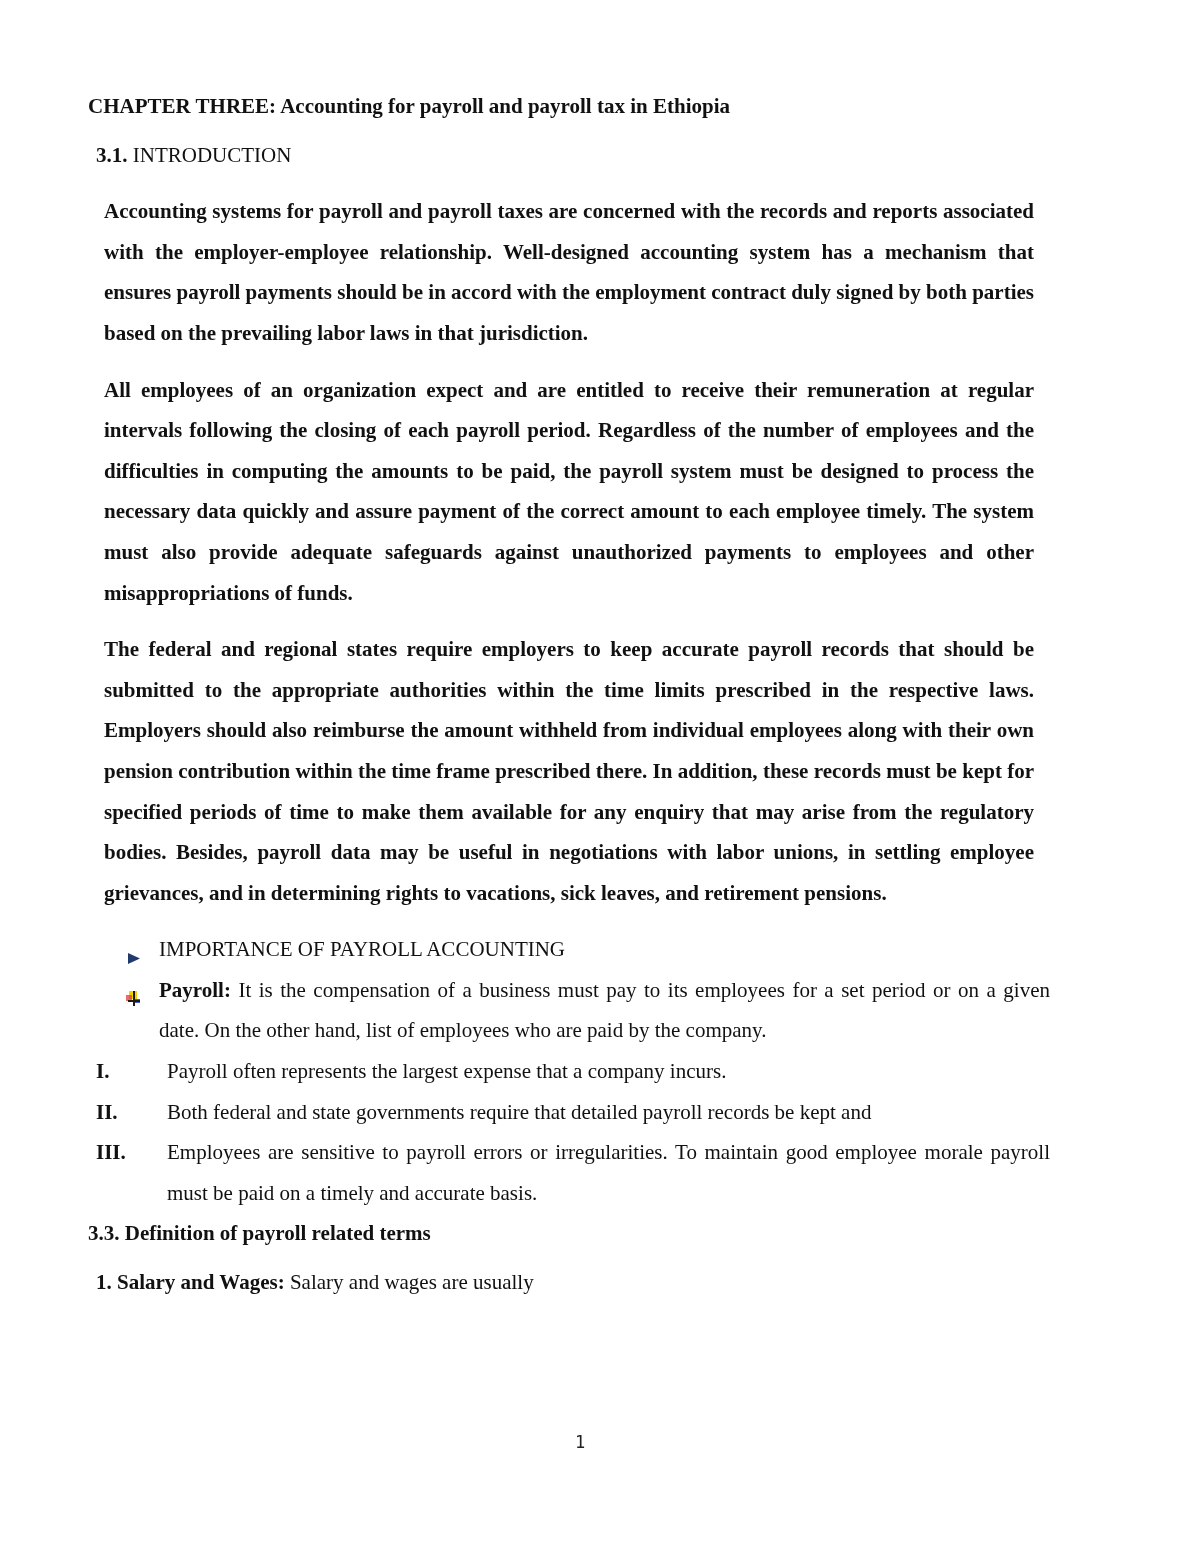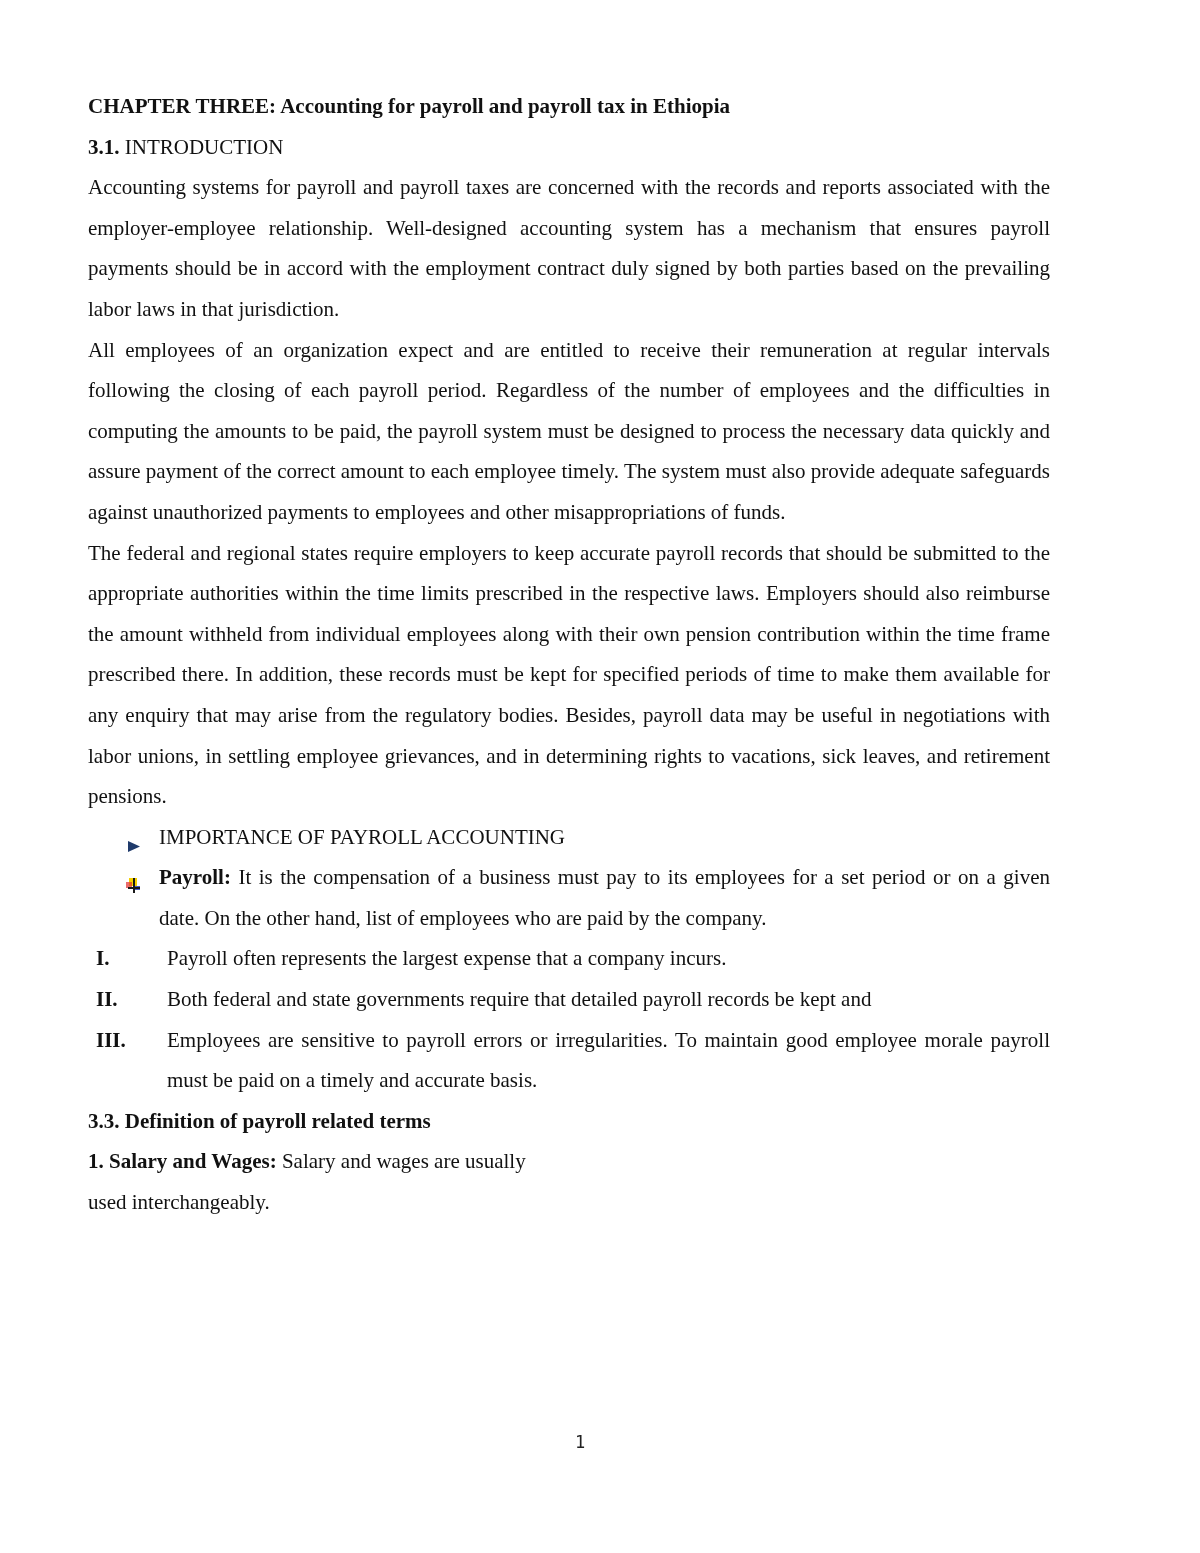--- a/index.html
+++ b/index.html
@@ -16,25 +16,26 @@
       color: #111111;
     }
     .page {
       position: absolute;
       left: 88px;
       top: 86px;
       width: 962px;
       font-size: 21px;
       line-height: 40.6px;
     }
-    .line { display: block; margin: 0; }
+    .line { display: block; margin: 8px; }
     .justify {
       text-align: justify;
       text-align-last: left;
-      margin: 0;
+      margin: 16px;
+      font-weight: bold;
     }
     .b { font-weight: bold; }
     .heading { font-weight: bold; margin: 0; }
     .bullet-row {
       position: relative;
       padding-left: 71px;
       text-align: justify;
       text-align-last: left;
     }
     .bullet-icon {
@@ -115,17 +116,16 @@
     <span>Both federal and state governments require that detailed payroll records be kept and</span>
   </div>
   <div class="numbered-row">
     <span class="numeral">III.</span>
     <span>Employees are sensitive to payroll errors or irregularities. To maintain good employee morale payroll must be paid on a timely and accurate basis.</span>
   </div>
 
   <p class="heading line">3.3. Definition of payroll related terms</p>
 
   <p class="line"><span class="b">1. Salary and Wages:</span><span class="salary-rest"> Salary and wages are usually</span></p>
-  <p class="line">used interchangeably.</p>
 
 </div>
 
 <div class="page-number">1</div>
 
 </body></html>

